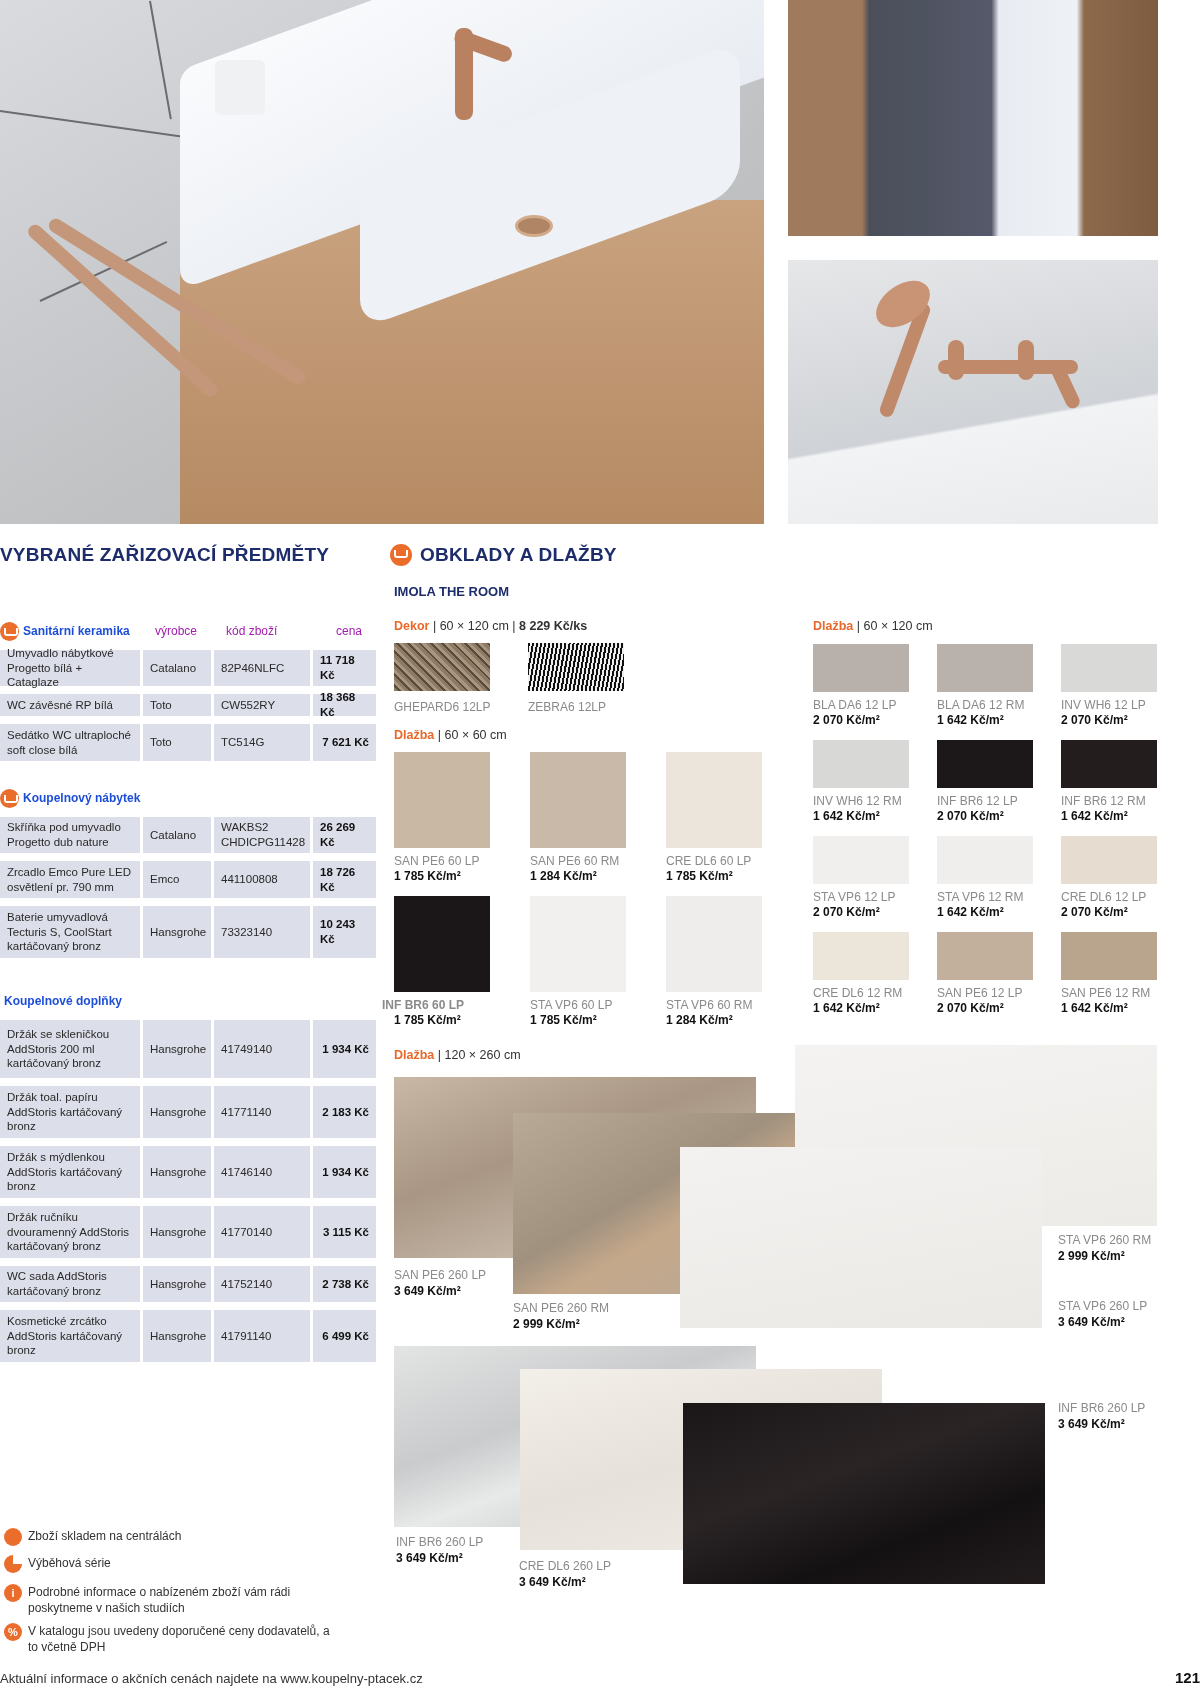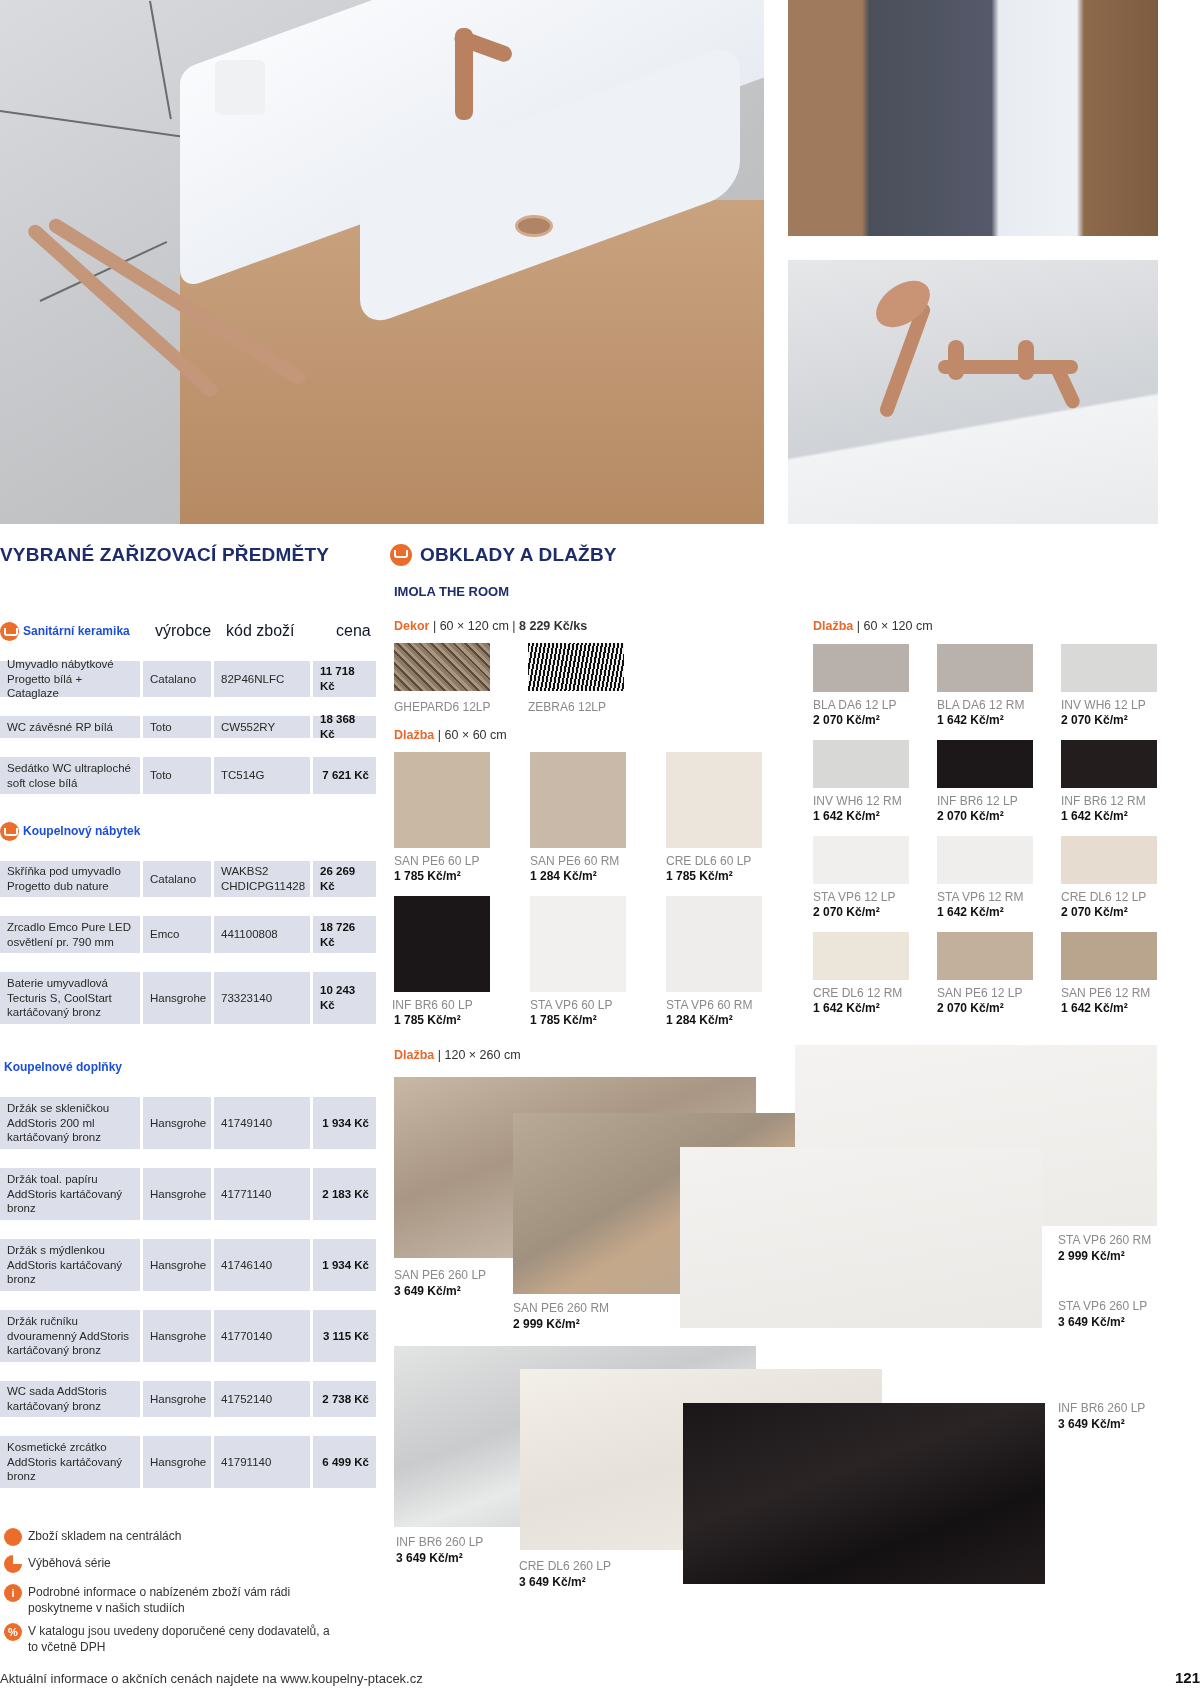--- a/index.html
+++ b/index.html
@@ -22,22 +22,22 @@
 .ph-side2 .pipe{position:absolute;background:#c08a6a;border-radius:8px}
 
 .h1{font-weight:700;font-size:19px;color:#1d2c6b;letter-spacing:0.2px}
 .cat-icon{display:inline-block;width:19px;height:19px;border-radius:50%;background:#ea6d2c;vertical-align:middle;position:relative}
 .cat-icon::after{content:"";position:absolute;left:4px;top:6px;width:10px;height:6px;border:2px solid #fff;border-top:none;border-radius:0 0 3px 3px}
 
 
 .tbl{position:absolute;left:0;width:376px}
 .sec-head{display:flex;align-items:center;height:22px;font-size:12px}
 .sec-head .name{color:#1d4ed8;font-weight:700;font-size:12px;margin-left:4px}
-.sec-head .col{color:#0f172a;font-size:16px}
-.row{display:flex;margin-top:19px}
+.sec-head .col{color:#a21caf;font-size:12px}
+.row{display:flex;margin-top:8px}
 .cell{background:#dcdee9;font-size:11.5px;color:#2a2a2a;display:flex;align-items:center;line-height:1.3;padding:2px 7px;margin-right:3px}
 .c1{width:140px}.c2{width:68px}.c3{width:96px}.c4{width:63px;margin-right:0;justify-content:flex-end;font-weight:700;color:#111;font-size:11.5px}
 
 
 .label-orange{color:#e8692a;font-weight:700}
 .subh{font-size:12.5px;color:#333}
 .tile{position:absolute}
 .code{position:absolute;font-size:12px;color:#8a8a8a;white-space:nowrap}
 .price{position:absolute;font-size:12px;font-weight:700;color:#111;white-space:nowrap}
 
@@ -122,21 +122,21 @@
   <div class="row" style="height:52px">
       <div class="cell c1">Baterie umyvadlová Tecturis S, CoolStart kartáčovaný bronz</div>
       <div class="cell c2">Hansgrohe</div>
       <div class="cell c3">73323140</div>
       <div class="cell c4">10 243 Kč</div>
     </div>
 
   <div class="sec-head" style="margin-top:32px">
     <span class="name" style="">Koupelnové doplňky</span>
   </div>
-  <div class="row" style="height:52px">
+  <div class="row" style="height:58px">
       <div class="cell c1">Držák se skleničkou AddStoris 200 ml kartáčovaný bronz</div>
       <div class="cell c2">Hansgrohe</div>
       <div class="cell c3">41749140</div>
       <div class="cell c4">1 934 Kč</div>
     </div>
   <div class="row" style="height:52px">
       <div class="cell c1">Držák toal. papíru AddStoris kartáčovaný bronz</div>
       <div class="cell c2">Hansgrohe</div>
       <div class="cell c3">41771140</div>
       <div class="cell c4">2 183 Kč</div>
@@ -211,21 +211,21 @@
     <div class="tile" style="left: 394px; top: 752px; width: 96px; height: 96px; background: rgb(201, 184, 164);"></div>
     <div class="code" style="left: 394px; top: 854px;">SAN PE6 60 LP</div>
     <div class="price" style="left: 394px; top: 869px;">1 785 Kč/m²</div>
     <div class="tile" style="left: 530px; top: 752px; width: 96px; height: 96px; background: rgb(200, 185, 168);"></div>
     <div class="code" style="left: 530px; top: 854px;">SAN PE6 60 RM</div>
     <div class="price" style="left: 530px; top: 869px;">1 284 Kč/m²</div>
     <div class="tile" style="left: 666px; top: 752px; width: 96px; height: 96px; background: rgb(235, 229, 220);"></div>
     <div class="code" style="left: 666px; top: 854px;">CRE DL6 60 LP</div>
     <div class="price" style="left: 666px; top: 869px;">1 785 Kč/m²</div>
     <div class="tile" style="left: 394px; top: 896px; width: 96px; height: 96px; background: rgb(27, 23, 24);"></div>
-    <div class="code" style="left: 392px; top: 998px;">INF BR6 60 LP</div>
+    <div class="code" style="left: 382px; top: 998px; font-weight: bold;">INF BR6 60 LP</div>
     <div class="price" style="left: 394px; top: 1013px;">1 785 Kč/m²</div>
     <div class="tile" style="left: 530px; top: 896px; width: 96px; height: 96px; background: rgb(241, 240, 238);"></div>
     <div class="code" style="left: 530px; top: 998px;">STA VP6 60 LP</div>
     <div class="price" style="left: 530px; top: 1013px;">1 785 Kč/m²</div>
     <div class="tile" style="left: 666px; top: 896px; width: 96px; height: 96px; background: rgb(239, 237, 235);"></div>
     <div class="code" style="left: 666px; top: 998px;">STA VP6 60 RM</div>
     <div class="price" style="left: 666px; top: 1013px;">1 284 Kč/m²</div>
   </div>
 
 <div class="abs subh" style="left:813px;top:619px">

